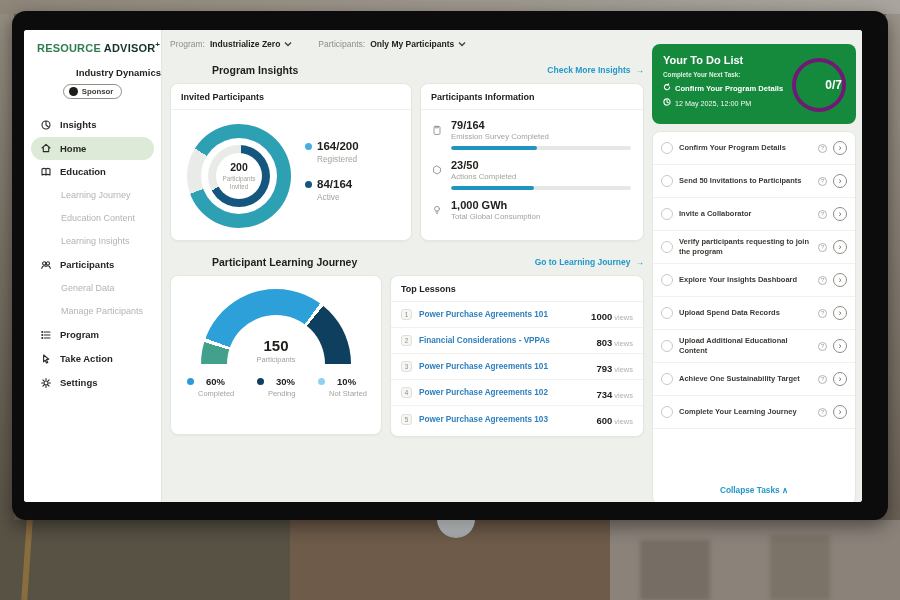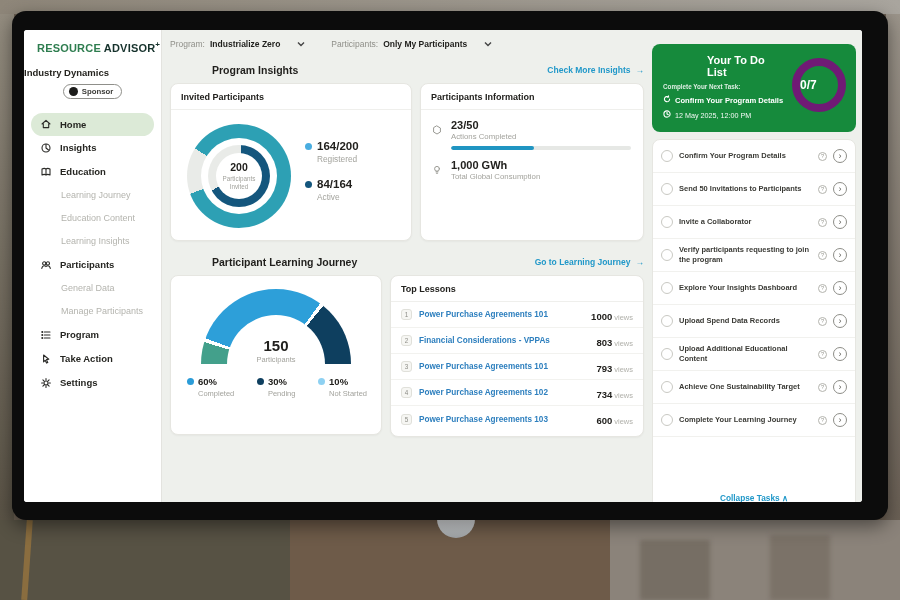--- a/index.html
+++ b/index.html
@@ -19,40 +19,40 @@
   .stick     { position:absolute; left:24px; top:520px; width:6px; height:80px; background:#8a6d3f; transform:rotate(4deg); }
 
   
   .monitor { position:absolute; left:12px; top:11px; width:876px; height:509px; background:#0c0c0c; border-radius:14px; padding:19px 26px 18px 12px; box-shadow:0 6px 18px rgba(0,0,0,.45); }
   .screen { width:838px; height:472px; background:#ffffff; border-radius:3px; overflow:hidden; display:flex; }
 
   
   .sidebar { width:138px; background:#fff; border-right:1px solid #e3e3df; padding-top:10px; flex:none; }
   .logo { padding-left:13px; font-size:11px; font-weight:bold; letter-spacing:.2px; white-space:nowrap; }
   .logo-a { color:#2e7d4f; } .logo-b { color:#16322c; } .logo-plus { color:#16322c; font-size:8px; vertical-align:super; }
-  .org { text-align:left; font-size:9.5px; font-weight:bold; color:#25241f; margin-top:13px; }
+  .org { text-align:right; font-size:9.5px; font-weight:bold; color:#25241f; margin-top:13px; }
   .badge { width:fit-content; margin:6px auto 0; border:1px solid #8f8f8a; border-radius:10px; padding:2px 8px 2px 5px; font-size:7.8px; font-weight:bold; color:#3c3c38; display:flex; align-items:center; gap:4px; }
   .badge-dot { width:9px; height:9px; border-radius:50%; background:#1c1c1a; display:inline-block; }
   .nav { margin-top:14px; }
   .nav-item { display:flex; align-items:center; gap:8px; height:24px; padding-left:15px; font-size:9.5px; font-weight:bold; color:#262622; cursor:pointer; }
   .nav-item.active { background:#dcead7; border-radius:12px; margin:0 7px; padding-left:8px; height:23px; }
   .nav-sub { height:23px; padding-left:37px; font-size:9px; color:#b4b4ae; display:flex; align-items:center; cursor:pointer; }
   .nav-ic { width:13px; height:13px; flex:none; display:flex; align-items:center; justify-content:center; }
   .nav-ic svg { width:12px; height:12px; stroke:#2b2b28; stroke-width:1.1; fill:none; stroke-linecap:round; stroke-linejoin:round; }
 
   
   .main { flex:1; background:#eef0ec; display:flex; padding:0 5px 0 8px; }
   .center { width:474px; flex:none; }
   .right-col { width:204px; flex:none; margin-left:8px; }
 
   .welcome { font-size:19px; font-weight:bold; color:#1c1b18; margin-top:22px; }
   .filters { display:flex; gap:26px; margin-top:9px; font-size:8.5px; }
   .filter { display:flex; align-items:center; gap:5px; }
   .f-label { color:#8f8f89; }
-  .f-value { font-weight:bold; color:#1f1f1c; display:flex; align-items:center; gap:17px; cursor:pointer; }
+  .f-value { font-weight:bold; color:#1f1f1c; display:flex; align-items:center; gap:4px; cursor:pointer; }
   .chev svg { width:8px; height:6px; stroke:#444; stroke-width:1.4; fill:none; }
 
   .sec-row { display:flex; justify-content:space-between; align-items:center; margin-top:15px;padding-left:42px; }
   .sec-title { font-size:10.5px; font-weight:bold; color:#201f1c; }
   .sec-link { font-size:8.5px; font-weight:bold; color:#2198c9; display:flex; align-items:center; gap:5px; cursor:pointer; }
 
   .cards { display:flex; gap:8px; margin-top:7px; }
   .card { background:#fff; border:1px solid #e6e6e1; border-radius:8px; box-shadow:0 1px 2px rgba(0,0,0,.04); }
   .card-title { font-size:9px; font-weight:bold; color:#22211e; padding:8px 10px 7px; border-bottom:1px solid #efefec; }
 
@@ -91,42 +91,42 @@
   .card-edu { width:212px; height:160px; }
   .gauge-wrap { width:150px; margin:13px auto 0; position:relative; }
   .gauge { width:150px; height:75px; overflow:hidden; position:relative; }
   .g-arc { width:150px; height:150px; border-radius:50%;
     background:conic-gradient(from 270deg,#43a08b 0deg 17deg,#fff 17deg 20deg,#2d9fd9 20deg 126deg,#fff 126deg 129deg,#0e3f5f 129deg 180deg,transparent 180deg 360deg); }
   .g-hole { position:absolute; left:26px; top:26px; width:98px; height:98px; border-radius:50%; background:#fff; }
   .g-center { position:absolute; left:0; bottom:0; width:150px; text-align:center; }
   .g-val { font-size:15px; font-weight:bold; color:#22211e; }
   .g-lab { font-size:7.5px; color:#a3a39d; margin-top:1px; }
   .edu-legend { display:flex; justify-content:space-between; padding:12px 14px 0 16px; }
-  .eleg .top { display:flex; align-items:center; gap:4px; }
+  .eleg .top { display:flex; align-items:center; gap:12px; }
   .eleg .pct { font-size:9.5px; font-weight:bold; color:#22211e; }
   .eleg .lab { font-size:7.5px; color:#a3a39d; margin:2px 0 0 11px; }
 
   
   .card-lessons { width:254px; height:162px; }
   .lesson { display:flex; align-items:center; gap:7px; padding:0 10px; height:26px; border-bottom:1px solid #f2f2ef; }
   .lesson:last-child { border-bottom:none; }
   .rank { width:11px; height:11px; flex:none; border:1px solid #e0e0da; background:#f6f6f3; border-radius:3px; font-size:6.3px; color:#8c8c86; display:flex; align-items:center; justify-content:center; }
   .l-title { flex:1; font-size:8.2px; font-weight:bold; color:#2d7fbe; cursor:pointer; white-space:nowrap; overflow:hidden; }
   .l-views { font-size:9.5px; font-weight:bold; color:#22211e;margin-top:8px; }
   .l-sfx { font-size:7.5px; color:#b0b0aa; margin-left:2px; }
 
   
   .todo-panel { margin-top:14px; background:#168a3c; border-radius:8px; padding:10px 10px 12px 11px; display:flex; gap:6px; color:#fff; }
   .tp-left { flex:1; }
-  .tp-title { font-size:11px; font-weight:bold;margin-left:44px; }
+  .tp-title { font-size:11px; font-weight:bold; }
   .tp-sub { font-size:6.3px; font-weight:bold; color:rgba(255,255,255,.85); margin-top:5px; }
   .tp-task { font-size:7.6px; font-weight:bold; margin-top:5px; display:flex; align-items:center; gap:4px; }
   .tp-time { font-size:7.2px; margin-top:5px; display:flex; align-items:center; gap:4px; color:rgba(255,255,255,.95); }
   .tp-ico svg { width:8px; height:8px; stroke:#fff; stroke-width:1.1; fill:none; stroke-linecap:round; }
-  .tp-ring { width:54px; height:54px; flex:none; border-radius:50%; border:8px solid #701a75; display:flex; align-items:center; justify-content:flex-start; font-size:12px; font-weight:bold; margin-top:4px; }
+  .tp-ring { width:54px; height:54px; flex:none; border-radius:50%; border:4px solid #701a75; display:flex; align-items:center; justify-content:flex-end; font-size:12px; font-weight:bold; margin-top:4px; }
 
   .tasks-card { margin-top:7px; background:#fff; border:1px solid #e6e6e1; border-radius:8px; }
   .task { display:flex; align-items:center; gap:6px; min-height:33px; padding:4px 8px; border-bottom:1px solid #f1f1ee; }
   .t-check { width:12px; height:12px; flex:none; border:1.5px solid #c9c9c3; border-radius:50%; cursor:pointer; }
   .t-label { flex:1; font-size:7.5px; font-weight:bold; color:#3a3a35; line-height:1.3; }
   .t-info { width:9px; height:9px; flex:none; border:1px solid #b3b3ad; border-radius:50%; font-size:5.5px; color:#97978f; display:flex; align-items:center; justify-content:center; cursor:pointer; }
   .t-chev { width:14px; height:14px; flex:none; border:1.2px solid #8d8d87; border-radius:50%; display:flex; align-items:center; justify-content:center; font-size:9px; color:#5d5d57; cursor:pointer; padding-bottom:1px; }
   .collapse { text-align:center; padding:8px 0 9px; font-size:8.3px; font-weight:bold; color:#2198c9; cursor:pointer;margin-top:48px; }
   .news-card { margin-top:8px; background:#fff; border:1px solid #e6e6e1; border-radius:8px 8px 0 0; height:46px; }
   .news-title { font-size:9px; font-weight:bold; color:#22211e; padding:9px 10px 8px; border-bottom:4px solid #a16207; }
@@ -153,36 +153,36 @@
         <div class="logo">
           <span class="logo-a">RESOURCE</span>
           <span class="logo-b">ADVISOR</span><span class="logo-plus">+</span>
         </div>
         <div class="org">Industry Dynamics</div>
         <div class="badge">
           <span class="badge-dot"></span>
           <span>Sponsor</span>
         </div>
         <div class="nav">
-          <div class="nav-item active">
-            <span class="nav-ic">
-                <svg viewBox="0 0 12 12">
-                  <path d="M2 6 L6 2.4 L10 6 M3.3 5.4 V9.6 H8.7 V5.4"></path>
-                </svg>
-              </span>
-            <span>Home</span>
-          </div>
           <div class="nav-item">
             <span class="nav-ic">
                 <svg viewBox="0 0 12 12">
                   <circle cx="6" cy="6" r="4"></circle>
                   <path d="M6 6 L6 2.4 M6 6 L8.5 8"></path>
                 </svg>
               </span>
             <span>Insights</span>
+          </div>
+          <div class="nav-item active">
+            <span class="nav-ic">
+                <svg viewBox="0 0 12 12">
+                  <path d="M2 6 L6 2.4 L10 6 M3.3 5.4 V9.6 H8.7 V5.4"></path>
+                </svg>
+              </span>
+            <span>Home</span>
           </div>
           <div class="nav-item">
             <span class="nav-ic">
                 <svg viewBox="0 0 12 12">
                   <path d="M2 3 C3.4 2.3 5 2.3 6 3 C7 2.3 8.6 2.3 10 3 V9 C8.6 8.3 7 8.3 6 9 C5 8.3 3.4 8.3 2 9 Z M6 3 V9"></path>
                 </svg>
               </span>
             <span>Education</span>
           </div>
           <div class="nav-sub">
@@ -305,20 +305,33 @@
                   </div>
                 </div>
               </div>
             </div>
 
             <div class="card card-info">
               <div class="card-title">Participants Information</div>
               <div class="info-body">
                 <div class="metric">
                   <span class="m-ic"><svg viewBox="0 0 12 12">
+                        <rect x="3" y="2.4" width="6" height="8" rx="1"></rect>
+                        <path d="M4.6 2.4 H7.4 V3.8 H4.6 Z"></path>
+                      </svg></span>
+                  <div style="flex:1">
+                    <div class="m-val">79/164</div>
+                    <div class="m-lab">Emission Survey Completed</div>
+                    <div class="m-bar">
+                        <div class="m-fill" style="width:48%"></div>
+                      </div>
+                  </div>
+                </div>
+                <div class="metric">
+                  <span class="m-ic"><svg viewBox="0 0 12 12">
                         <path d="M6 2 L9.4 4 V8 L6 10 L2.6 8 V4 Z"></path>
                       </svg></span>
                   <div style="flex:1">
                     <div class="m-val">23/50</div>
                     <div class="m-lab">Actions Completed</div>
                     <div class="m-bar">
                         <div class="m-fill" style="width:46%"></div>
                       </div>
                   </div>
                 </div>

